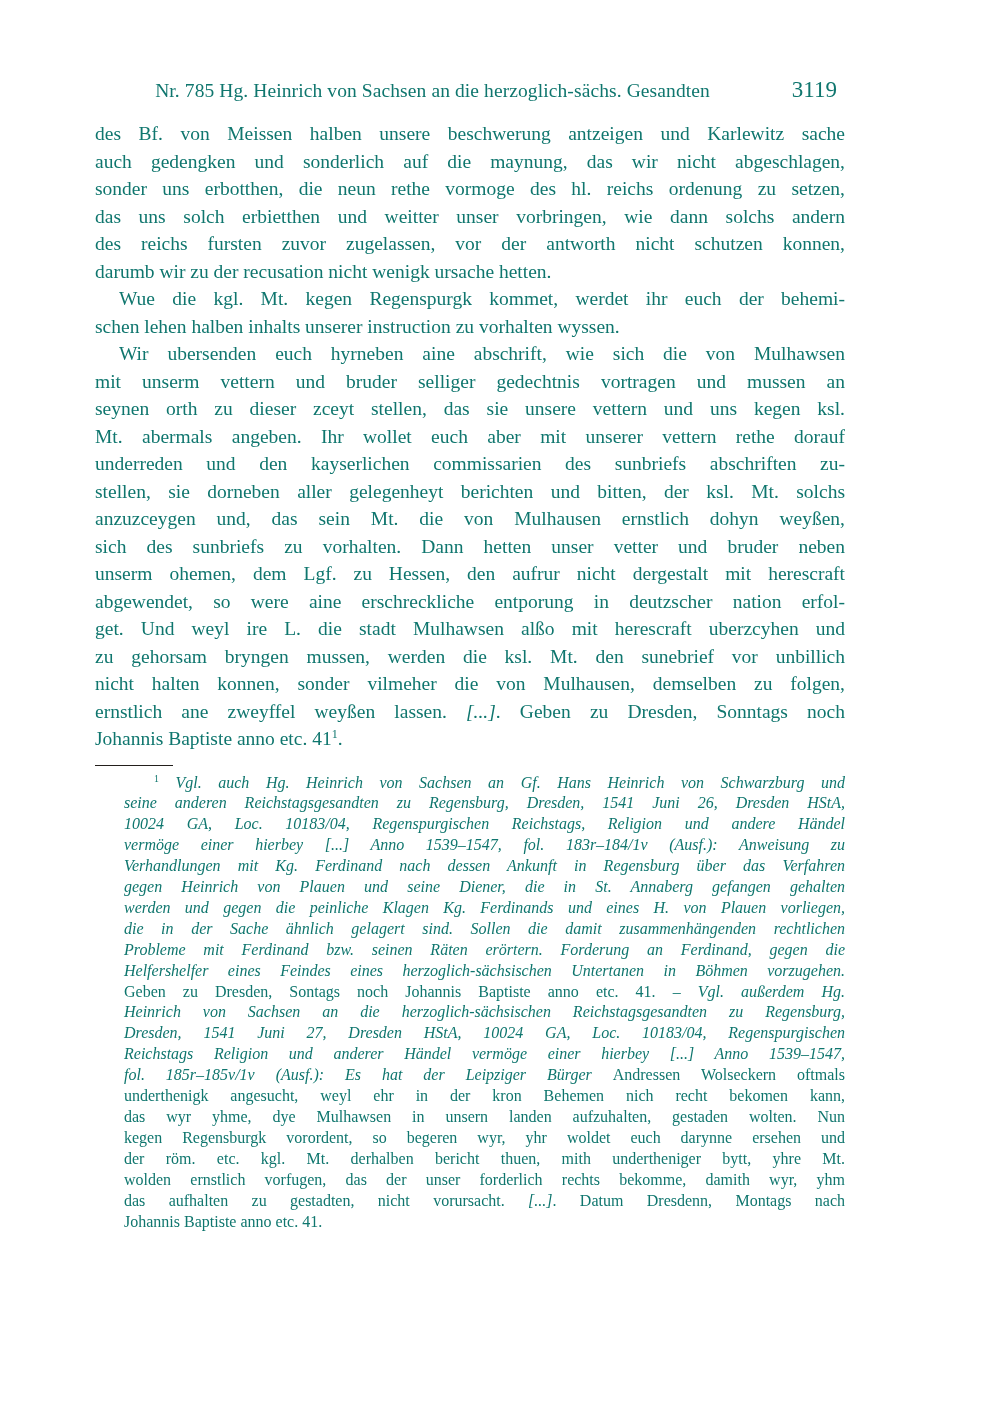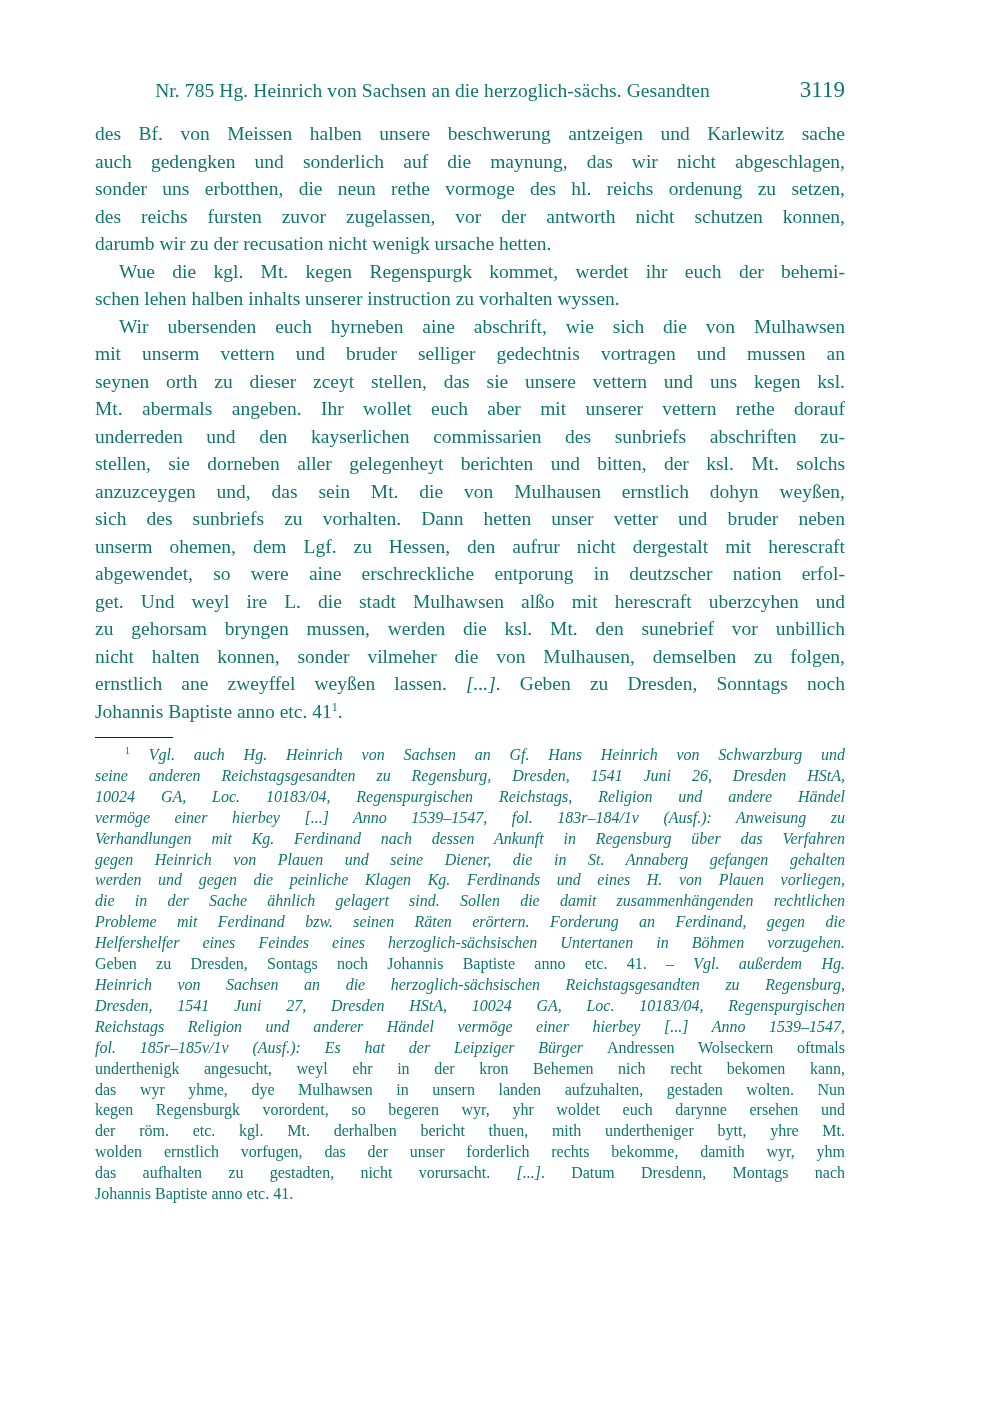--- a/index.html
+++ b/index.html
@@ -31,21 +31,21 @@
     left: 40px;
     right: 115px;
     top: 0;
     text-align: center;
     font-size: 19.5px;
     letter-spacing: 0.1px;
     white-space: nowrap;
   }
   #page-number {
     position: absolute;
-    right: 0;
+    right: 8px;
     top: -3px;
     font-size: 23px;
   }
   #letter-text {
     font-size: 19.5px;
     line-height: 27.5px;
   }
   #letter-text .line { min-height: 27.5px; }
   .line {
     text-align: justify;
@@ -64,39 +64,41 @@
   #footnote-separator {
     margin-top: 12px;
     margin-bottom: 7px;
     width: 78px;
     height: 0;
     border-top: 1.6px solid #231f1c;
   }
   #footnote {
     font-size: 16px;
     line-height: 20.9px;
+    margin-left: 29px;
   }
   #footnote .line { min-height: 20.9px; }
   #footnote .line.indent { text-indent: 30px; }
 </style>
 </head>
 <body>
 
 <div id="page" style="background: rgb(255, 255, 255); color: #0f766e; padding-left: 44px;">
   <div id="column">
 
     <div id="running-head-row">
       <div id="running-head">Nr. 785 Hg. Heinrich von Sachsen an die herzoglich-sächs. Gesandten</div>
       <div id="page-number">3119</div>
     </div>
 
     <div id="letter-text">
         <div class="line"><span class="rm">des Bf. von Meissen halben unsere beschwerung antzeigen und Karlewitz sache</span></div>
         <div class="line"><span class="rm">auch gedengken und sonderlich auf die maynung, das wir nicht abgeschlagen,</span></div>
         <div class="line"><span class="rm">sonder uns erbotthen, die neun rethe vormoge des hl. reichs ordenung zu setzen,</span></div>
+        <div class="line"><span class="rm">das uns solch erbietthen und weitter unser vorbringen, wie dann solchs andern</span></div>
         <div class="line"><span class="rm">des reichs fursten zuvor zugelassen, vor der antworth nicht schutzen konnen,</span></div>
         <div class="line last"><span class="rm">darumb wir zu der recusation nicht wenigk ursache hetten.</span></div>
         <div class="line indent"><span class="rm">Wue die kgl. Mt. kegen Regenspurgk kommet, werdet ihr euch der behemi-</span></div>
         <div class="line last"><span class="rm">schen lehen halben inhalts unserer instruction zu vorhalten wyssen.</span></div>
         <div class="line indent"><span class="rm">Wir ubersenden euch hyrneben aine abschrift, wie sich die von Mulhawsen</span></div>
         <div class="line"><span class="rm">mit unserm vettern und bruder selliger gedechtnis vortragen und mussen an</span></div>
         <div class="line"><span class="rm">seynen orth zu dieser zceyt stellen, das sie unsere vettern und uns kegen ksl.</span></div>
         <div class="line"><span class="rm">Mt. abermals angeben. Ihr wollet euch aber mit unserer vettern rethe dorauf</span></div>
         <div class="line"><span class="rm">underreden und den kayserlichen commissarien des sunbriefs abschriften zu-</span></div>
         <div class="line"><span class="rm">stellen, sie dorneben aller gelegenheyt berichten und bitten, der ksl. Mt. solchs</span></div>

